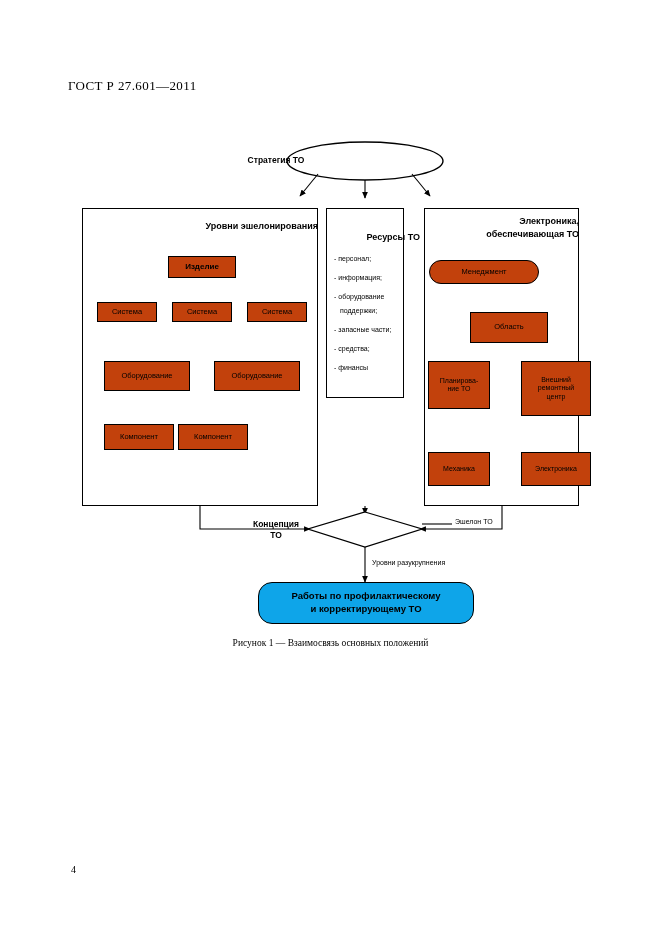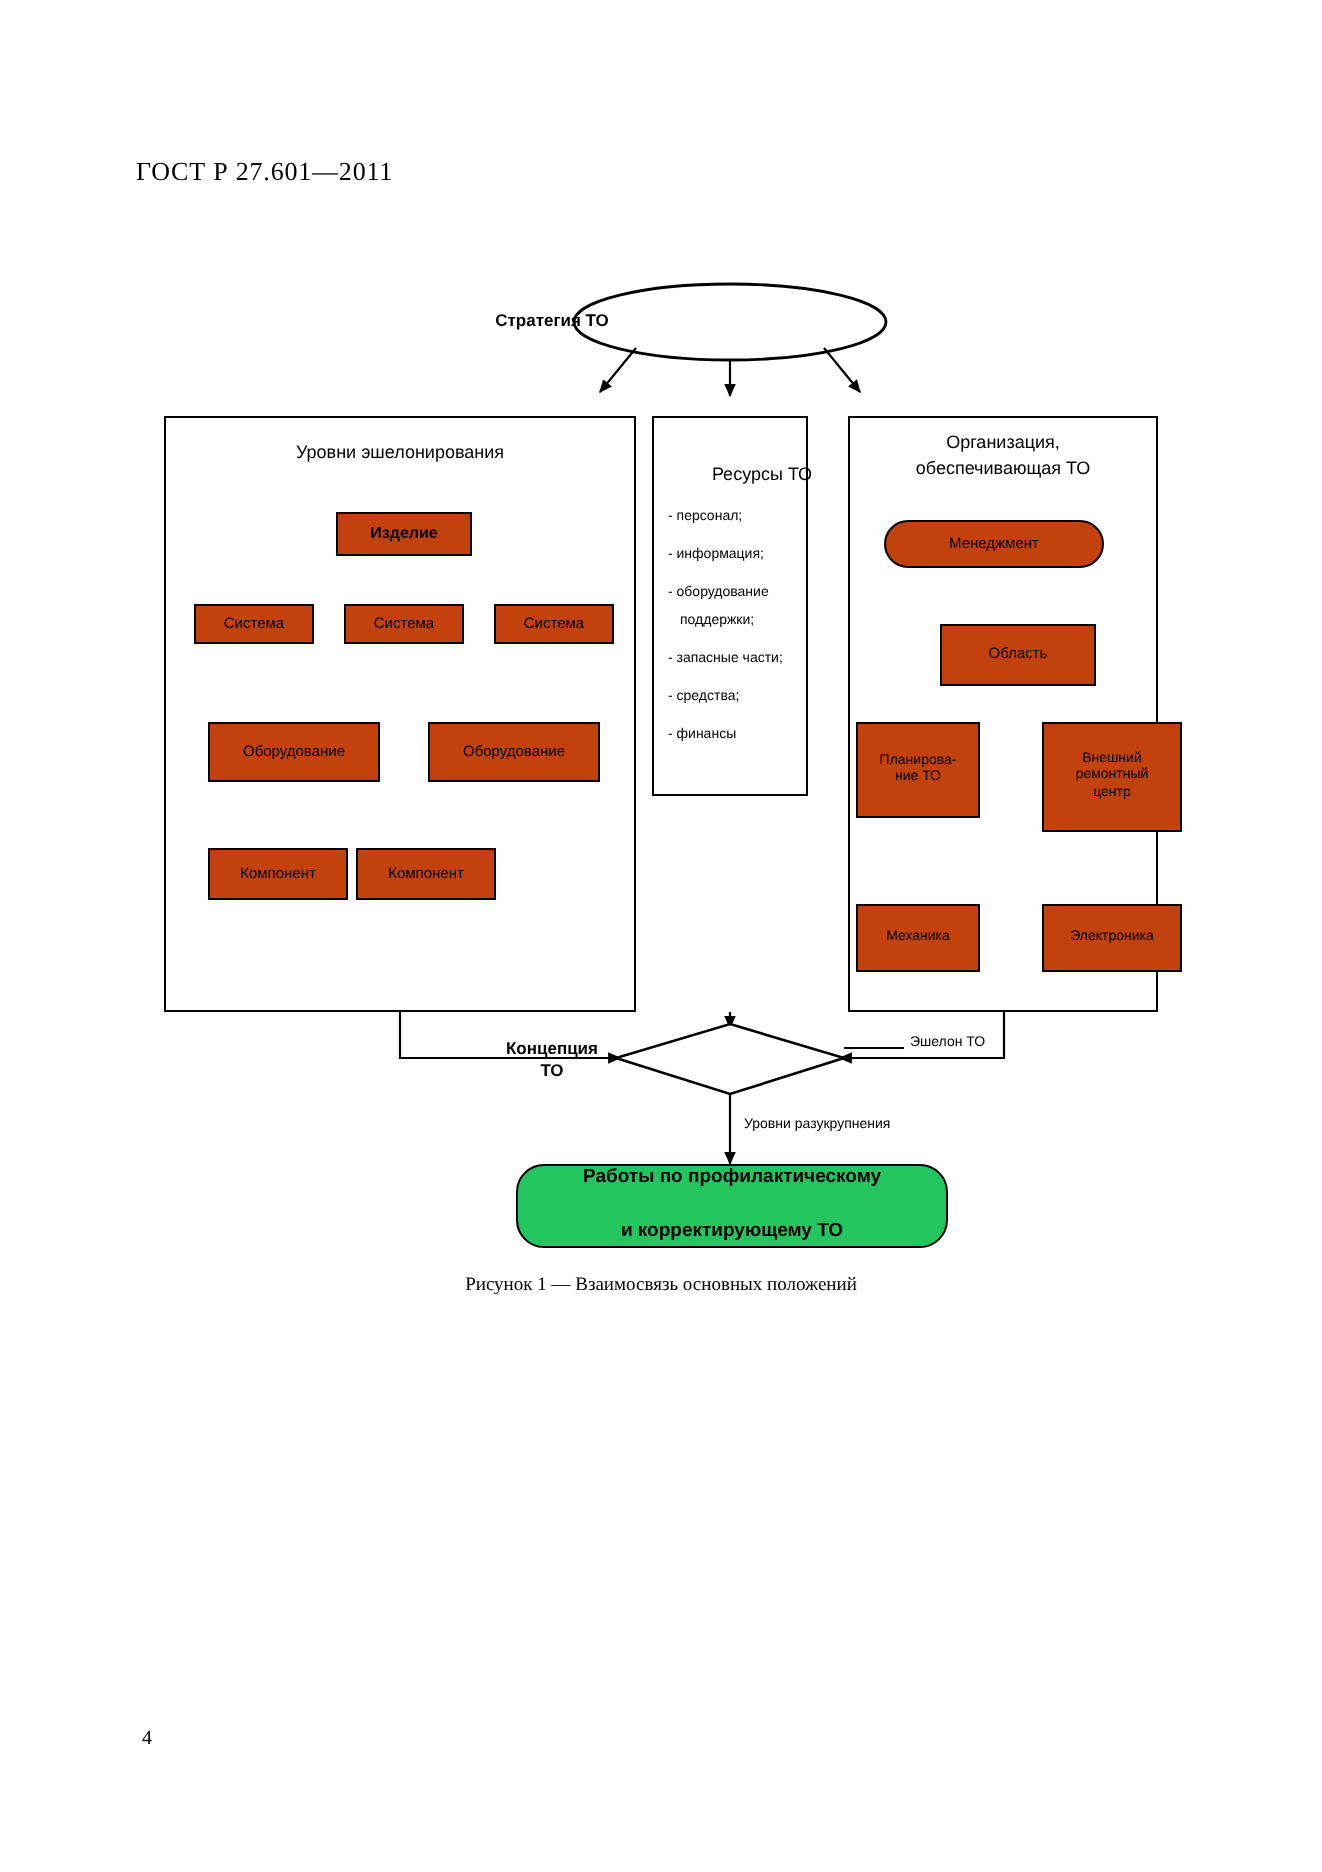--- a/index.html
+++ b/index.html
@@ -31,41 +31,41 @@
     position:absolute;box-sizing:border-box;
     border:1px solid #000;background:#c2410c;
     display:flex;align-items:center;justify-content:center;
     text-align:center;line-height:1.15;
   }
   .panel{
     position:absolute;box-sizing:border-box;
     border:1.5px solid #000;background:#fff;
   }
   .panel-title{
-    position:absolute;width:100%;text-align:center;
-    font-size:9px;font-weight:normal;line-height:1.25;
+    position:absolute;width:100%;text-align:right;
+    font-size:9px;font-weight:bold;line-height:1.25;
   }
   .lbl{position:absolute;font-size:7.5px;}
 
   
   svg.conn{position:absolute;left:0;top:0;width:661px;height:936px;pointer-events:none;}
 
   
   .ellipse-lbl{
     position:absolute;width:100%;text-align:center;
     font-size:8.5px;font-weight:bold;
   }
   .diamond-lbl{
     position:absolute;width:100%;text-align:center;
     font-size:8.5px;font-weight:bold;line-height:1.2;
   }
   .rrect{
     position:absolute;box-sizing:border-box;
-    border:1.5px solid #000;border-radius:14px;background:#22c55e;
-    display:flex;align-items:center;justify-content:space-between;text-align:center;
+    border:1.5px solid #000;border-radius:14px;background:#0ea5e9;
+    display:flex;align-items:center;justify-content:center;text-align:center;
     font-size:9.5px;font-weight:bold;line-height:1.35;
   }
   .res-item{position:absolute;font-size:7px;left:10px;}
 </style>
 </head>
 <body>
 
 <div class="page">
 
   <div class="std-title">ГОСТ Р 27.601—2011</div>
@@ -146,24 +146,24 @@
 
   <div class="res-item" style="left:334px;top:239px;">- персонал;</div>
   <div class="res-item" style="left:334px;top:258px;">- информация;</div>
   <div class="res-item" style="left:334px;top:277px;">- оборудование</div>
   <div class="res-item" style="left:340px;top:291px;">поддержки;</div>
   <div class="res-item" style="left:334px;top:310px;">- запасные части;</div>
   <div class="res-item" style="left:334px;top:329px;">- средства;</div>
   <div class="res-item" style="left:334px;top:348px;">- финансы</div>
 
   <div class="panel" style="left:424px;top:192px;width:155px;height:298px;"></div>
-  <div class="panel-title" style="left:424px;top:200px;width:155px;">Организация,</div>
+  <div class="panel-title" style="left:424px;top:200px;width:155px;">Электроника,</div>
   <div class="panel-title" style="left:424px;top:213px;width:155px;">обеспечивающая ТО</div>
 
-  <div class="box" style="left:442px;top:244px;width:110px;height:24px;font-size:7.5px;border-radius:12px;">Менеджмент</div>
+  <div class="box" style="left:429px;top:244px;width:110px;height:24px;font-size:7.5px;border-radius:12px;">Менеджмент</div>
   <div class="box" style="left:470px;top:296px;width:78px;height:31px;font-size:7.5px;">Область</div>
 
   <div class="box" style="left:428px;top:345px;width:62px;height:48px;font-size:7px;white-space:pre-line;">Планирова-
 ние ТО</div>
   <div class="box" style="left:521px;top:345px;width:70px;height:55px;font-size:7px;white-space:pre-line;">Внешний
 ремонтный
 центр</div>
 
   <div class="box" style="left:428px;top:436px;width:62px;height:34px;font-size:7px;">Механика</div>
   <div class="box" style="left:521px;top:436px;width:70px;height:34px;font-size:7px;">Электроника</div>

